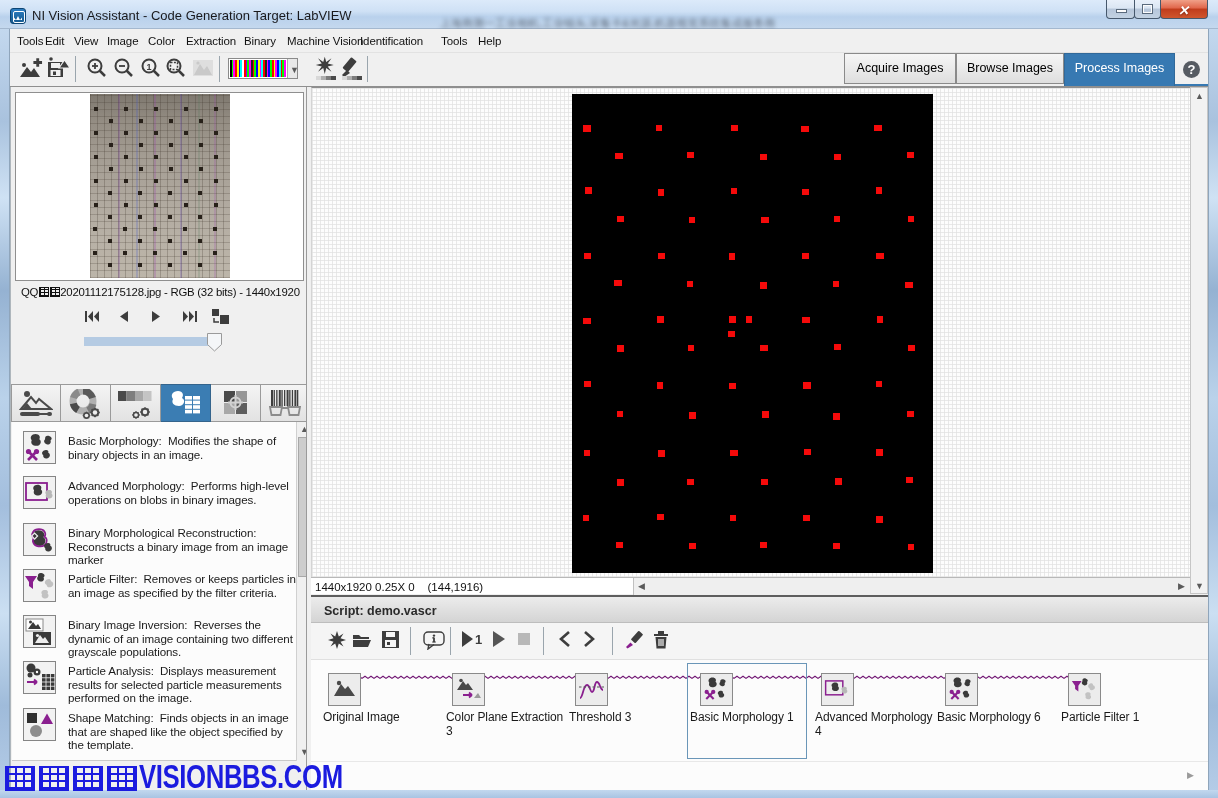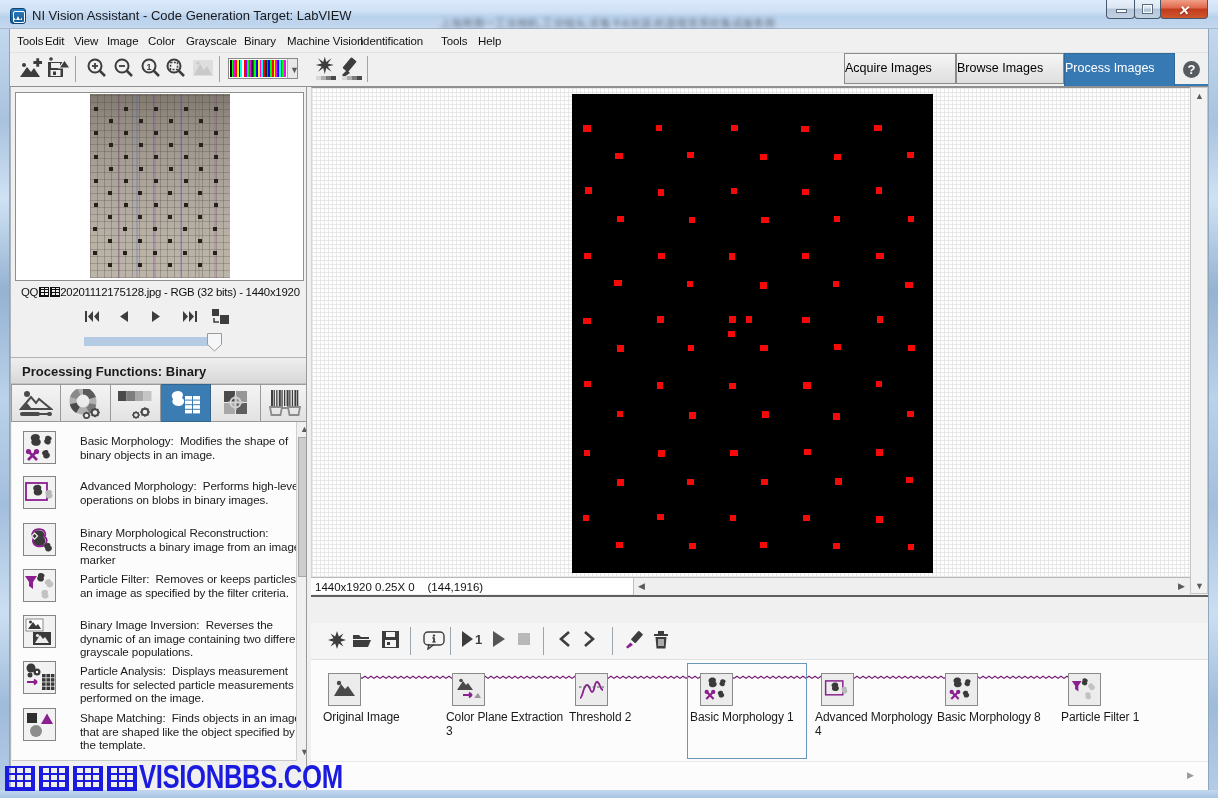--- a/index.html
+++ b/index.html
@@ -25,21 +25,21 @@
 
 #client{position:absolute;left:10px;top:29px;width:1198px;height:761px;background:#f0f0f0}
 
 #menubar{position:absolute;left:0;top:0;width:1198px;height:24px;background:#f0f0f0;border-bottom:1px solid #e2e2e2}
 #menubar span{position:absolute;top:6px;font-size:11.5px;letter-spacing:-0.1px;color:#111;white-space:nowrap}
 
 #toolbar{position:absolute;left:0;top:24px;width:1198px;height:33px;background:#f0f0f0}
 .tsep{position:absolute;top:3px;width:1px;height:26px;background:#9aa5ad}
 .ticon{position:absolute;color:#3d3d3d}
 
-.navbtn{position:absolute;top:24px;height:31px;border:1px solid #8a8a8a;background:linear-gradient(180deg,#f6f6f6,#dedede);font-size:12.5px;color:#000;line-height:29px}
+.navbtn{position:absolute;top:24px;height:31px;border:1px solid #8a8a8a;background:linear-gradient(180deg,#f6f6f6,#dedede);font-size:12.5px;color:#000;text-align:center;line-height:29px}
 #btnProc{background:#3779b2;color:#fff;border-color:#31699a;height:35px}
 #helpc{position:absolute;left:1173px;top:32px;width:17px;height:17px;border-radius:50%;background:#565b62;color:#fff;font-weight:bold;font-size:13px;text-align:center;line-height:17px}
 #below-tb{position:absolute;left:0;top:57px;width:1198px;height:1px;background:#8f8f8f}
 
 #lpanel{position:absolute;left:0;top:58px;width:297px;height:703px;background:#f0f0f0;border-right:1px solid #9a9a9a;border-left:1px solid #aeb6bc;overflow:hidden}
 #pvbox{position:absolute;left:4px;top:5px;width:289px;height:189px;background:#fff;border:1px solid #8f8f8f}
 #thumb{position:absolute;left:79px;top:7px;width:140px;height:184px;overflow:hidden;background:linear-gradient(180deg,#7e786f 0%,#948d83 15%,#a49d93 35%,#b0a99f 58%,#b8b1a6 80%,#bcb5a9 100%)}
 #thumb .grid{position:absolute;inset:0;background-image:repeating-linear-gradient(90deg,rgba(60,50,40,.25) 0 1px,transparent 1px 7px),repeating-linear-gradient(0deg,rgba(60,50,40,.22) 0 1px,transparent 1px 7px)}
 #thumb .streaks{position:absolute;inset:0;background-image:linear-gradient(90deg,transparent 28px,rgba(120,60,160,.5) 29px,transparent 30px),linear-gradient(90deg,transparent 46px,rgba(70,90,200,.45) 47px,transparent 48px),linear-gradient(90deg,transparent 64px,rgba(150,60,170,.5) 65px,transparent 66px),linear-gradient(90deg,transparent 90px,rgba(100,70,190,.45) 91px,transparent 92px),linear-gradient(90deg,transparent 108px,rgba(80,120,90,.4) 109px,transparent 110px),linear-gradient(90deg,transparent 124px,rgba(150,60,170,.4) 125px,transparent 126px)}
 #thumb i{position:absolute;width:4px;height:4px;background:#28211a}
@@ -52,21 +52,21 @@
 #pfhdr{position:absolute;left:0px;top:270px;width:297px;height:27px;background:linear-gradient(180deg,#efefef,#d8d8d8);border-top:1px solid #b0b0b0;border-bottom:1px solid #c0c0c0}
 #pfhdr b{position:absolute;left:11px;top:6px;font-size:13px;color:#1a1a1a}
 
 #tabs{position:absolute;left:0px;top:297px;width:297px;height:38px;background:#e8e8e8}
 .tab{position:absolute;top:0;width:50px;height:38px;border:1px solid #9a9a9a;border-left:none;background:linear-gradient(180deg,#f4f4f4,#e2e2e2)}
 .tab.first{border-left:1px solid #9a9a9a}
 .tab.sel{background:#3b7db3;border-color:#34648c}
 
 #flist{position:absolute;left:1px;top:335px;width:284px;height:339px;background:#fcfcfc;border-bottom:1px solid #c8c8c8}
 .fitem .ic{position:absolute;left:12px;width:33px;height:33px;background:#f2f2f2;border:1px solid #858585}
-.fitem .tx{position:absolute;left:69px;width:240px;font-size:11.6px;letter-spacing:-0.1px;line-height:13.6px;color:#1a1a1a;white-space:nowrap}
+.fitem .tx{position:absolute;left:57px;width:240px;font-size:11.6px;letter-spacing:-0.1px;line-height:13.6px;color:#1a1a1a;white-space:nowrap}
 
 #lscroll{position:absolute;left:285px;top:335px;width:12px;height:339px;background:#f0f0f0;border-left:1px solid #d0d0d0}
 #lscroll .thumb{position:absolute;left:1px;top:15px;width:10px;height:140px;background:#cdcdcd;border:1px solid #a8a8a8}
 .arr{position:absolute;font-size:9px;color:#5a5a5a;line-height:8px}
 
 #canvas{position:absolute;left:301px;top:58px;width:879px;height:490px;border-left:1px solid #d4d4d4;background-color:#fdfdfd;background-image:linear-gradient(rgba(227,227,227,.8) 1px,transparent 1px),linear-gradient(90deg,rgba(227,227,227,.8) 1px,transparent 1px);background-size:4px 4px;border-top:1px solid #8f8f8f}
 #blackimg{position:absolute;left:260px;top:6px;width:361px;height:479px;background:#000}
 #blackimg i{position:absolute;background:#f50a0a}
 
 #vscroll{position:absolute;left:1180px;top:58px;width:18px;height:507px;background:#f2f2f2;border:1px solid #c6c6c6}
@@ -114,21 +114,21 @@
 <div class="wbtn" id="btnclose">
     <i>✕</i>
   </div>
 <div id="client">
     <div id="menubar">
       <span style="left:7px">Tools</span>
       <span style="left:35px">Edit</span>
       <span style="left:64px">View</span>
       <span style="left:97px">Image</span>
       <span style="left:138px">Color</span>
-      <span style="left:176px">Grayscale</span>
+      <span style="left:176px">Extraction</span>
       <span style="left:234px">Binary</span>
       <span style="left:277px">Machine Vision</span>
       <span style="left:350px">Identification</span>
       <span style="left:431px">Tools</span>
       <span style="left:468px">Help</span>
     </div>
     <div id="toolbar">
       <div class="ticon" style="left:9px;top:3px">
         <svg style="" width="24" height="24" viewBox="0 0 24 24">
           <circle cx="5" cy="9" r="2" fill="#3d3d3d"></circle>
@@ -321,23 +321,20 @@
           <path d="M2 9 L2 13 L7 13" stroke="#3d3d3d" stroke-width="1.5" fill="none"></path>
           <rect x="8" y="6" width="9" height="9" fill="#3d3d3d"></rect>
         </svg>
       </div>
       <div id="slider-fill"></div>
       <div class="abs" style="left:196px;top:246px">
         <svg style="" width="15" height="19" viewBox="0 0 15 19">
           <path d="M0.5 0.5 h14 v11 L7.5 18 L0.5 11.5 Z" fill="#f4f6f8" stroke="#9a9a9a" stroke-width="1"></path>
         </svg>
       </div>
-      <div id="pfhdr">
-        <b>Processing Functions: Binary</b>
-      </div>
       <div id="tabs">
         <div class="tab first" style="left:0px">
           <div class="abs" style="left:7px;top:4px">
             <svg style="" width="34" height="30" viewBox="0 0 34 30">
               <circle cx="8" cy="5" r="3" fill="#4a4a4a"></circle>
               <path d="M2 20 L12 8 L17 14 L20 10 L32 20 Z" fill="none" stroke="#4a4a4a" stroke-width="2"></path>
               <path d="M8 14 L13 20 L3 20 Z" fill="#4a4a4a"></path>
               <rect x="1" y="23" width="20" height="4" rx="2" fill="#4a4a4a"></rect>
               <rect x="20" y="24" width="9" height="2" fill="#4a4a4a"></rect>
               <rect x="28" y="23" width="5" height="4" rx="2" fill="#4a4a4a"></rect>
@@ -609,20 +606,23 @@
       <div class="arr" style="left:4px;top:494px">▼</div>
     </div>
     <div id="status">
       <div class="txt">1440x1920 0.25X 0&nbsp;&nbsp;&nbsp;&nbsp;(144,1916)</div>
       <div id="hscroll">
         <div class="arr" style="left:4px;top:4px">◀</div>
         <div class="arr" style="left:544px;top:4px">▶</div>
       </div>
     </div>
     <div id="script-line"></div>
+    <div id="shdr">
+      <b>Script: demo.vascr</b>
+    </div>
     <div id="stoolbar">
       <div class="sicon" style="left:17px;top:8px">
         <svg style="" width="18" height="18" viewBox="0 0 18 18">
           <path d="M9 0 L10.8 5.5 L15.5 2.5 L12.5 7.2 L18 9 L12.5 10.8 L15.5 15.5 L10.8 12.5 L9 18 L7.2 12.5 L2.5 15.5 L5.5 10.8 L0 9 L5.5 7.2 L2.5 2.5 L7.2 5.5 Z" fill="#3d3d3d"></path>
         </svg>
       </div>
       <div class="sicon" style="left:41px;top:9px">
         <svg style="" width="20" height="16" viewBox="0 0 20 16">
           <path d="M1 3 h6 l2 2 h8 v2 h-16 Z" fill="#3d3d3d"></path>
           <path d="M1 8 L4 8 L19 8 L16 15 L1 15 Z" fill="#3d3d3d"></path>
@@ -724,21 +724,21 @@
       <div class="slabel" style="left:135px">Color Plane Extraction
 3</div>
       <div class="sitem" style="left:264px">
         <div class="abs" style="left:2px;top:2px">
           <svg style="" width="27" height="27" viewBox="0 0 27 27">
             <path d="M2 22 C5 22 5 9 9 9 C12 9 12 16 14 16 C17 16 16 6 19 6 C22 6 22 14 25 14" fill="none" stroke="#8a1f8f" stroke-width="1.8"></path>
             <line x1="1" y1="11" x2="26" y2="11" stroke="#555" stroke-width="1" stroke-dasharray="2.5 2"></line>
           </svg>
         </div>
       </div>
-      <div class="slabel" style="left:258px">Threshold 2</div>
+      <div class="slabel" style="left:258px">Threshold 3</div>
       <div class="sitem" style="left:389px">
         <div class="abs" style="left:2px;top:2px">
           <svg style="" width="27" height="27" viewBox="0 0 33 33">
             <g fill="#3a3a3a">
               <path d="M10 1 C14 1 15.5 4 14 6.5 C17 8.5 15.5 13.5 11 13.5 C7 13.5 4.5 11 6 7.5 C3.5 4.5 6 1 10 1 Z" transform="translate(2,1) scale(0.95)"></path>
               <path d="M5 1 C8 1 8.5 3 7.5 4.5 C9.5 6 8.5 9.5 5.5 9.5 C2.5 9.5 1 7.5 2 5.5 C0.5 3 2 1 5 1 Z" transform="translate(19,3) rotate(25 5 5)"></path>
               <path d="M5 1 C8 1 8.5 3 7.5 4.5 C9.5 6 8.5 9.5 5.5 9.5 C2.5 9.5 1 7.5 2 5.5 C0.5 3 2 1 5 1 Z" transform="translate(17,17) rotate(-15 5 5)"></path>
             </g>
             <g stroke="#8a1f8f" stroke-width="2.6" fill="none">
               <line x1="4" y1="19" x2="13" y2="28"></line>
@@ -771,21 +771,21 @@
             </g>
             <g stroke="#8a1f8f" stroke-width="2.6" fill="none">
               <line x1="4" y1="19" x2="13" y2="28"></line>
               <line x1="13" y1="19" x2="4" y2="28"></line>
             </g>
             <circle cx="4.5" cy="19.5" r="2.6" fill="#8a1f8f"></circle>
             <circle cx="12.5" cy="19.5" r="2.6" fill="#8a1f8f"></circle>
           </svg>
         </div>
       </div>
-      <div class="slabel" style="left:626px">Basic Morphology 8</div>
+      <div class="slabel" style="left:626px">Basic Morphology 6</div>
       <div class="sitem" style="left:757px">
         <div class="abs" style="left:2px;top:2px">
           <svg style="" width="27" height="27" viewBox="0 0 33 33">
             <path d="M1 6 L13 6 L9 12 L9 19 L5 16 L5 12 Z" fill="#8a1f8f"></path>
             <path d="M5 1 C8 1 8.5 3 7.5 4.5 C9.5 6 8.5 9.5 5.5 9.5 C2.5 9.5 1 7.5 2 5.5 C0.5 3 2 1 5 1 Z" fill="#3a3a3a" transform="translate(12,2) rotate(20 5 5)"></path>
             <path d="M5 1 C8 1 8.5 3 7.5 4.5 C9.5 6 8.5 9.5 5.5 9.5 C2.5 9.5 1 7.5 2 5.5 C0.5 3 2 1 5 1 Z" fill="#c2c2c2" transform="translate(20,8) rotate(-30 5 5)"></path>
             <path d="M5 1 C8 1 8.5 3 7.5 4.5 C9.5 6 8.5 9.5 5.5 9.5 C2.5 9.5 1 7.5 2 5.5 C0.5 3 2 1 5 1 Z" fill="#c2c2c2" transform="translate(16,19)"></path>
           </svg>
         </div>
       </div>

